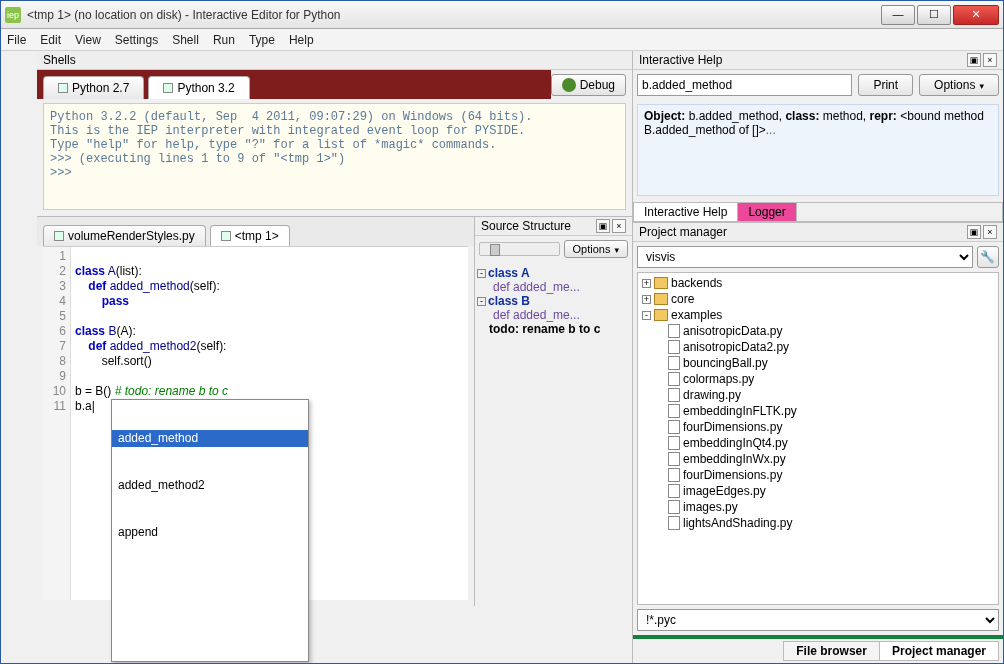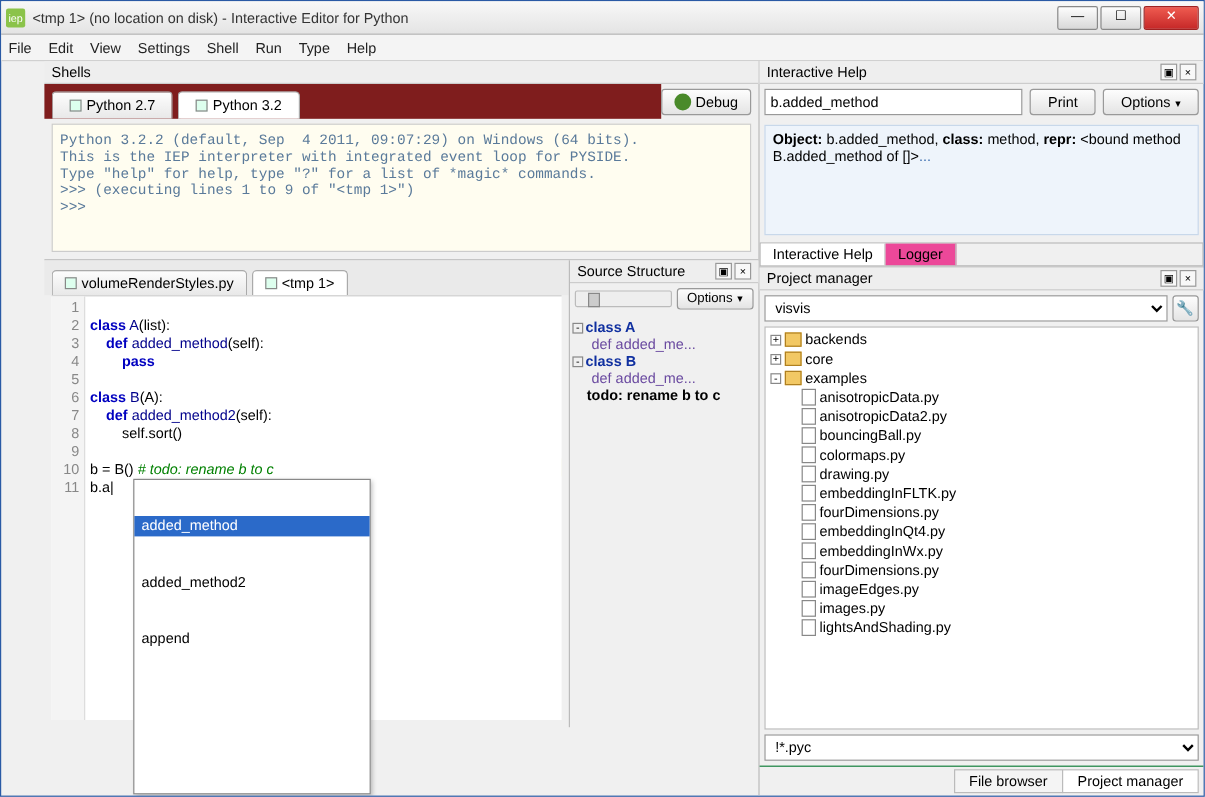--- a/index.html
+++ b/index.html
@@ -65,21 +65,21 @@
 .pm-toprow { display:flex; padding:4px; gap:4px;}
 .pm-select { flex:1; border:1px solid #999; padding:2px 4px; background:#fff; height:22px;}
 .wrench { width:22px; height:22px; border:1px solid #999; background:linear-gradient(#fdfdfd,#e4e4e4); border-radius:3px; display:flex;align-items:center;justify-content:center;}
 .filetree { flex:1; border:1px solid #bbb; margin:0 4px; background:#fff; overflow:auto; padding:2px;}
 .ft-row { display:flex; align-items:center; gap:3px; padding:0 2px; line-height:16px;}
 .ft-indent2 { padding-left:28px;}
 .folder { width:14px;height:12px;background:#f2c864;border:1px solid #b08020; display:inline-block;}
 .fileic { width:12px;height:14px;background:#fff;border:1px solid #888;display:inline-block;position:relative;}
 .exp { width:9px;height:9px;border:1px solid #888;text-align:center;line-height:7px;font-size:9px;display:inline-block;}
 .pm-bottom { display:flex; padding:4px; gap:4px;}
-.bottom-tabs { display:flex; justify-content:flex-end; border-top:1px solid #15803d; padding:2px 4px;}
+.bottom-tabs { display:flex; justify-content:flex-end; border-top:4px solid #15803d; padding:2px 4px;font-weight:bold;}
 .bottom-tabs .btab { padding:2px 12px; border:1px solid #bbb; background:#f4f4f4; margin-left:-1px;}
 .bottom-tabs .btab.active { background:#fff;}
 .caret::after{content:"▾"; margin-left:4px; font-size:9px;}
 </style>
 </head>
 <body>
 
 <div class="titlebar">
   <div class="icon">iep</div>
   <span class="title">&lt;tmp 1&gt; (no location on disk) - Interactive Editor for Python</span>

